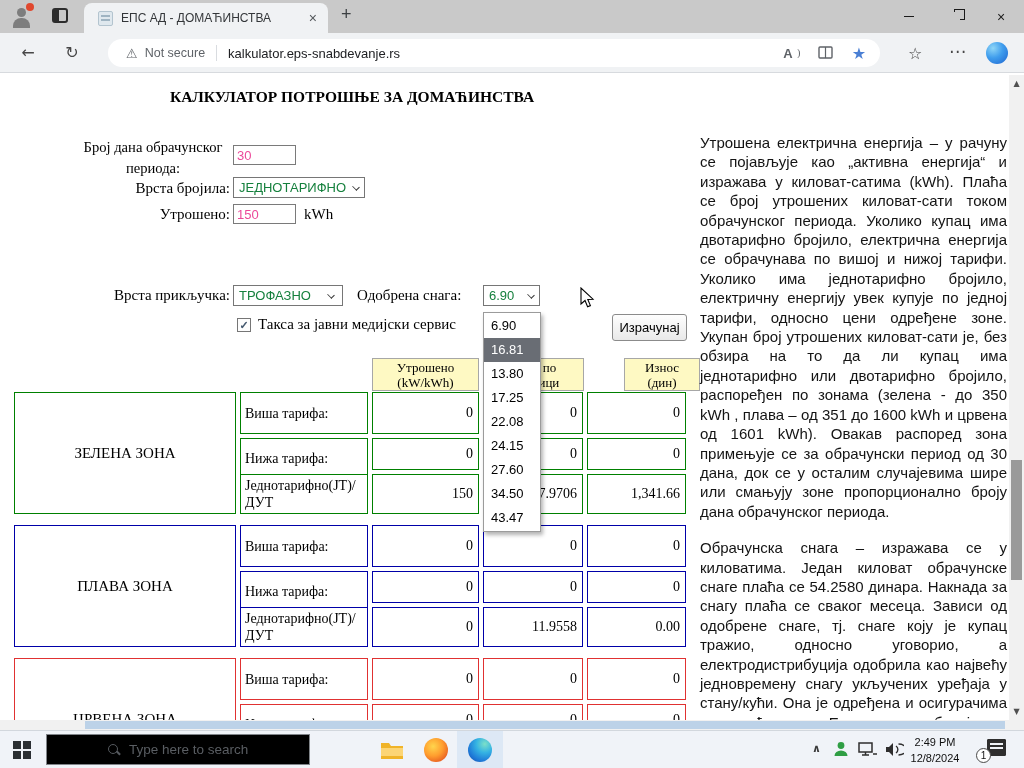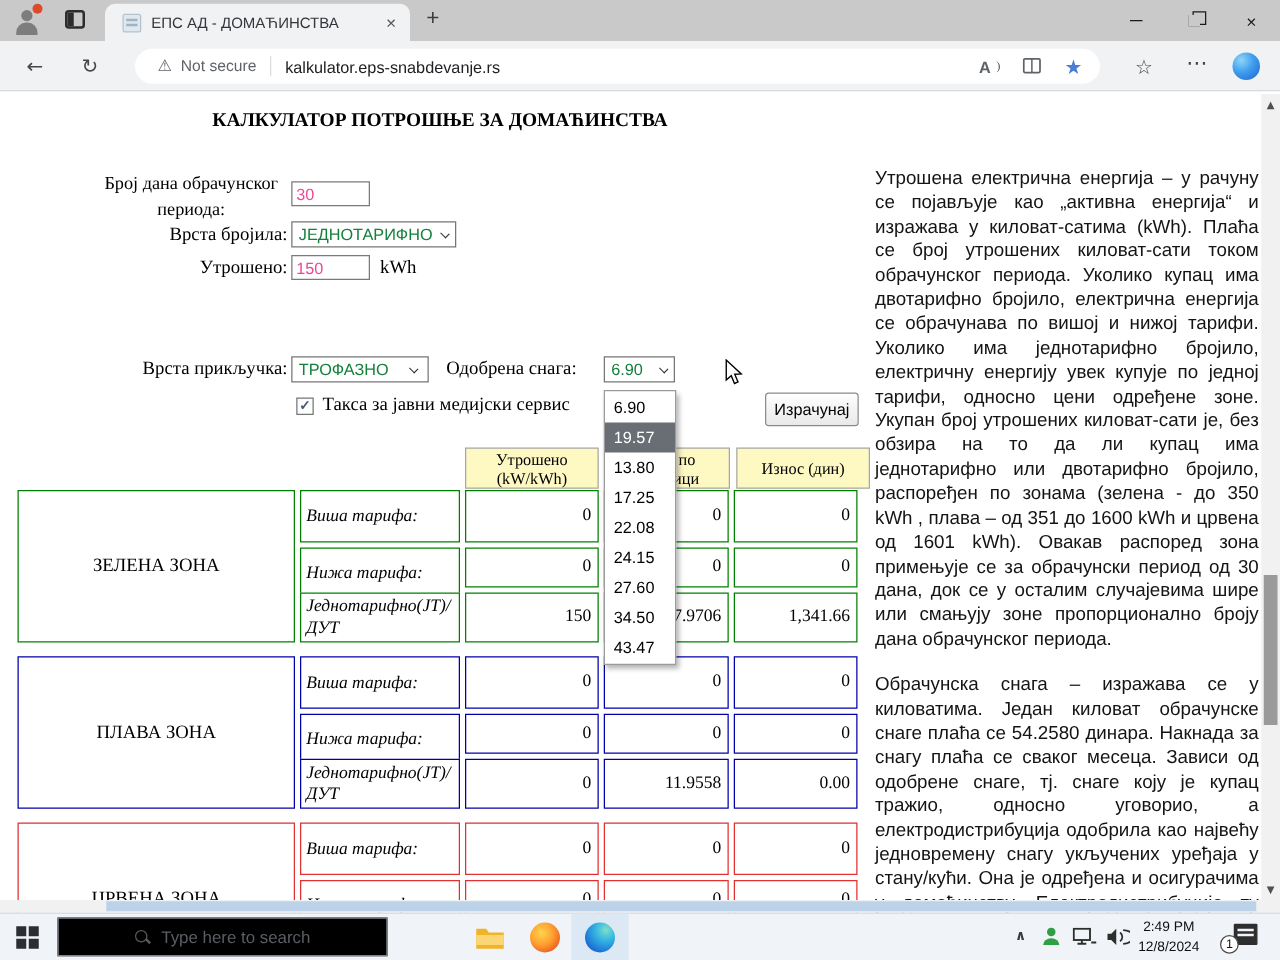--- a/index.html
+++ b/index.html
@@ -72,28 +72,28 @@
 
   
   .dropdown { position:absolute; left:483px; top:237px; width:58px; background:#fff; border:1px solid #9b9b9b; box-shadow:2px 3px 4px rgba(0,0,0,.3); z-index:60; padding:1px 0; }
   .dd-item { height:24px; line-height:24px; padding-left:7px; font-size:13px; color:#000; }
   .dd-item.hl { background:#696d74; color:#fff; }
 
   
   .thcell { position:absolute; height:33px; background:#fef9c3; border:1px solid #a7a7a7; font-family:"Liberation Serif", serif; font-size:13px; color:#000; display:flex; align-items:center; justify-content:center; text-align:center; line-height:15px; padding:0 6px; }
   .th1 { left:372px; top:283px; width:107px; }
   .th2 { left:484px; top:283px; width:100px; }
-  .th3 { left:589px; top:283px; width:107px; }
+  .th3 { left:624px; top:283px; width:76px; }
   .zone { position:absolute; left:14px; display:grid; grid-template-columns:222px 128px 107px 100px 99px; grid-template-rows:42px 32px 40px; gap:4px; }
   .zone.green { top:317px; --bc:#008000; }
   .zone.blue  { top:450px; --bc:#0000a8; }
   .zone.red   { top:583px; --bc:#e03131; }
   .cell { border:1px solid var(--bc); background:#fff; font-family:"Liberation Serif", serif; font-size:14px; color:#000; display:flex; align-items:center; }
   .zone-name { grid-column:1; grid-row:1/4; justify-content:center; font-size:15px; }
-  .row-label { padding:19px 4px; line-height:17px;font-style:italic; }
+  .row-label { padding:19px 4px; line-height:17px; }
   .num { justify-content:flex-end; padding-right:5px; }
 
   
   .info { position:absolute; left:700px; top:58px; width:307px; font-size:15px; line-height:19.4px; text-align:justify; color:#141414; }
   .info p + p { margin-top:17px; }
 
   
   .vscroll { position:absolute; right:0; top:0; width:15px; height:655px; background:#f1f1f1; z-index:70; }
   .vscroll .arr { position:absolute; left:0; width:15px; height:15px; text-align:center; font-size:8px; line-height:15px; color:#505050; font-family:"DejaVu Sans", sans-serif; }
   .vscroll .arr.up { top:1px; } .vscroll .arr.down { bottom:11px; }
@@ -210,21 +210,21 @@
       <span>6.90</span>
         <span class="chev"></span>
     </div>
 
     <div class="checkbox">✓</div>
     <div class="flabel lbl-tax">Такса за јавни медијски сервис</div>
     <div class="btn-calc">Израчунај</div>
 
     <div class="dropdown">
       <div class="dd-item">6.90</div>
-      <div class="dd-item hl">19.57</div>
+      <div class="dd-item hl">16.81</div>
       <div class="dd-item">13.80</div>
       <div class="dd-item">17.25</div>
       <div class="dd-item">22.08</div>
       <div class="dd-item">24.15</div>
       <div class="dd-item">27.60</div>
       <div class="dd-item">34.50</div>
       <div class="dd-item">43.47</div>
     </div>
 
     <div class="thcell th1">Утрошено (kW/kWh)</div>

